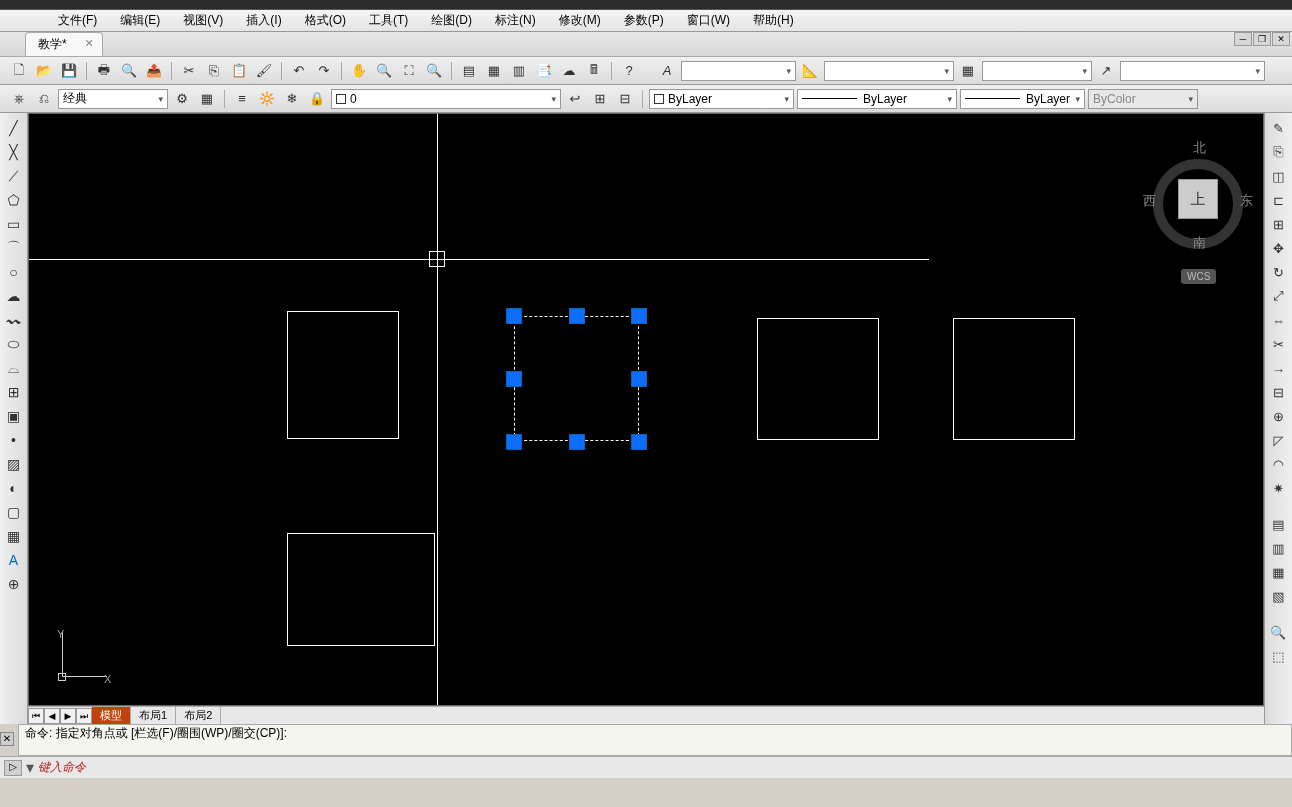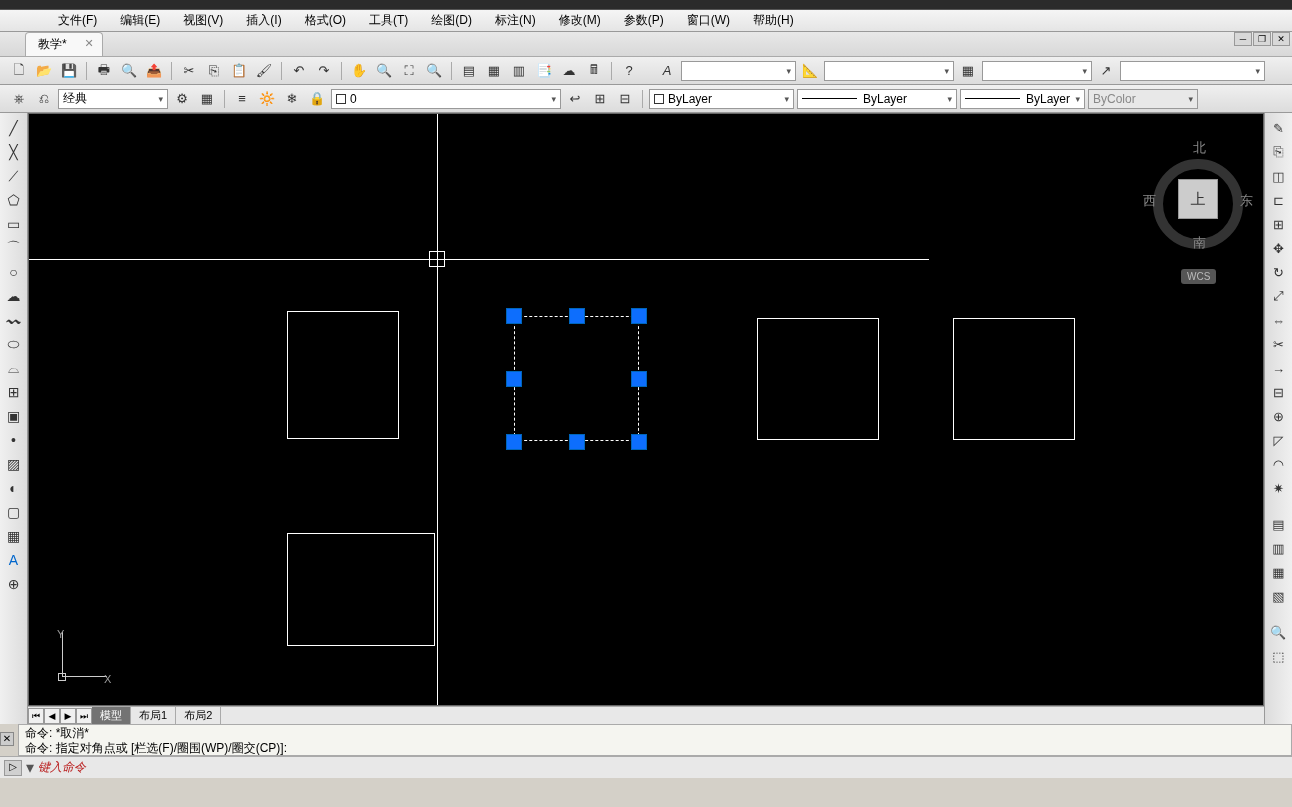--- a/index.html
+++ b/index.html
@@ -51,21 +51,21 @@
 .ucs-y { position: absolute; left: 3px; bottom: 45px; }
 .ucs-x { position: absolute; left: 50px; bottom: 0; }
 .ucs-line-y { position: absolute; left: 8px; bottom: 8px; width: 1px; height: 45px; background: #ccc; }
 .ucs-line-x { position: absolute; left: 8px; bottom: 8px; width: 45px; height: 1px; background: #ccc; }
 .ucs-origin { position: absolute; left: 4px; bottom: 4px; width: 8px; height: 8px; border: 1px solid #ccc; }
 
 .layout-tabs { height: 18px; background: #e8e8e8; display: flex; align-items: center; font-size: 11px; border-top: 1px solid #aaa; }
 .nav-btn-grp { display: flex; }
 .nav-btn { width: 16px; height: 16px; border: 1px solid #999; background: #f0f0f0; font-size: 9px; text-align: center; line-height: 14px; }
 .layout-tab { padding: 1px 8px; border-right: 1px solid #aaa; }
-.layout-tab.active { background: #737373; color: #fff; }
+.layout-tab.active { background: #c2410c; color: #fff; }
 
 .cmd-history { height: 32px; background: #f5f5f0; border: 1px solid #aaa; font-size: 12px; padding: 1px 6px; line-height: 15px; font-family: SimSun, monospace; position: relative; }
 .cmd-close { position: absolute; left: -18px; top: 8px; background: #ccc; width: 14px; height: 14px; font-size: 10px; text-align: center; border: 1px solid #888; }
 
 .cmd-input-bar { height: 22px; background: #e8e8e8; display: flex; align-items: center; padding: 0 4px; border-top: 1px solid #aaa; }
 .cmd-prompt { width: 18px; height: 16px; background: #d0d0d0; border: 1px solid #999; font-size: 10px; text-align: center; margin-right: 4px; }
 .cmd-input { flex: 1; font-size: 12px; color: #b91c1c; font-style: italic; font-family: SimSun, monospace; }
 .wnd-controls { position: absolute; right: 2px; top: 32px; display: flex; gap: 1px; }
 .wnd-btn { width: 18px; height: 14px; background: #d8d8d8; border: 1px solid #999; font-size: 9px; text-align: center; line-height: 12px; }
 </style>
@@ -282,21 +282,20 @@
     <div class="tb-btn">▧</div>
     <div style="height:10px"></div>
     <div class="tb-btn">🔍</div>
     <div class="tb-btn">⬚</div>
   </div>
 </div>
 
 <div style="position:relative;margin-left:18px">
   <div class="cmd-close">✕</div>
   <div class="cmd-history">
-    <div>命令:  *取消*</div>
     <div>命令:  指定对角点或  [栏选(F)/圈围(WP)/圈交(CP)]:</div>
   </div>
 </div>
 
 <div class="cmd-input-bar">
   <div class="cmd-prompt">▷</div>
   <div style="color:#555;margin-right:4px">▾</div>
   <div class="cmd-input">键入命令</div>
 </div>
 

